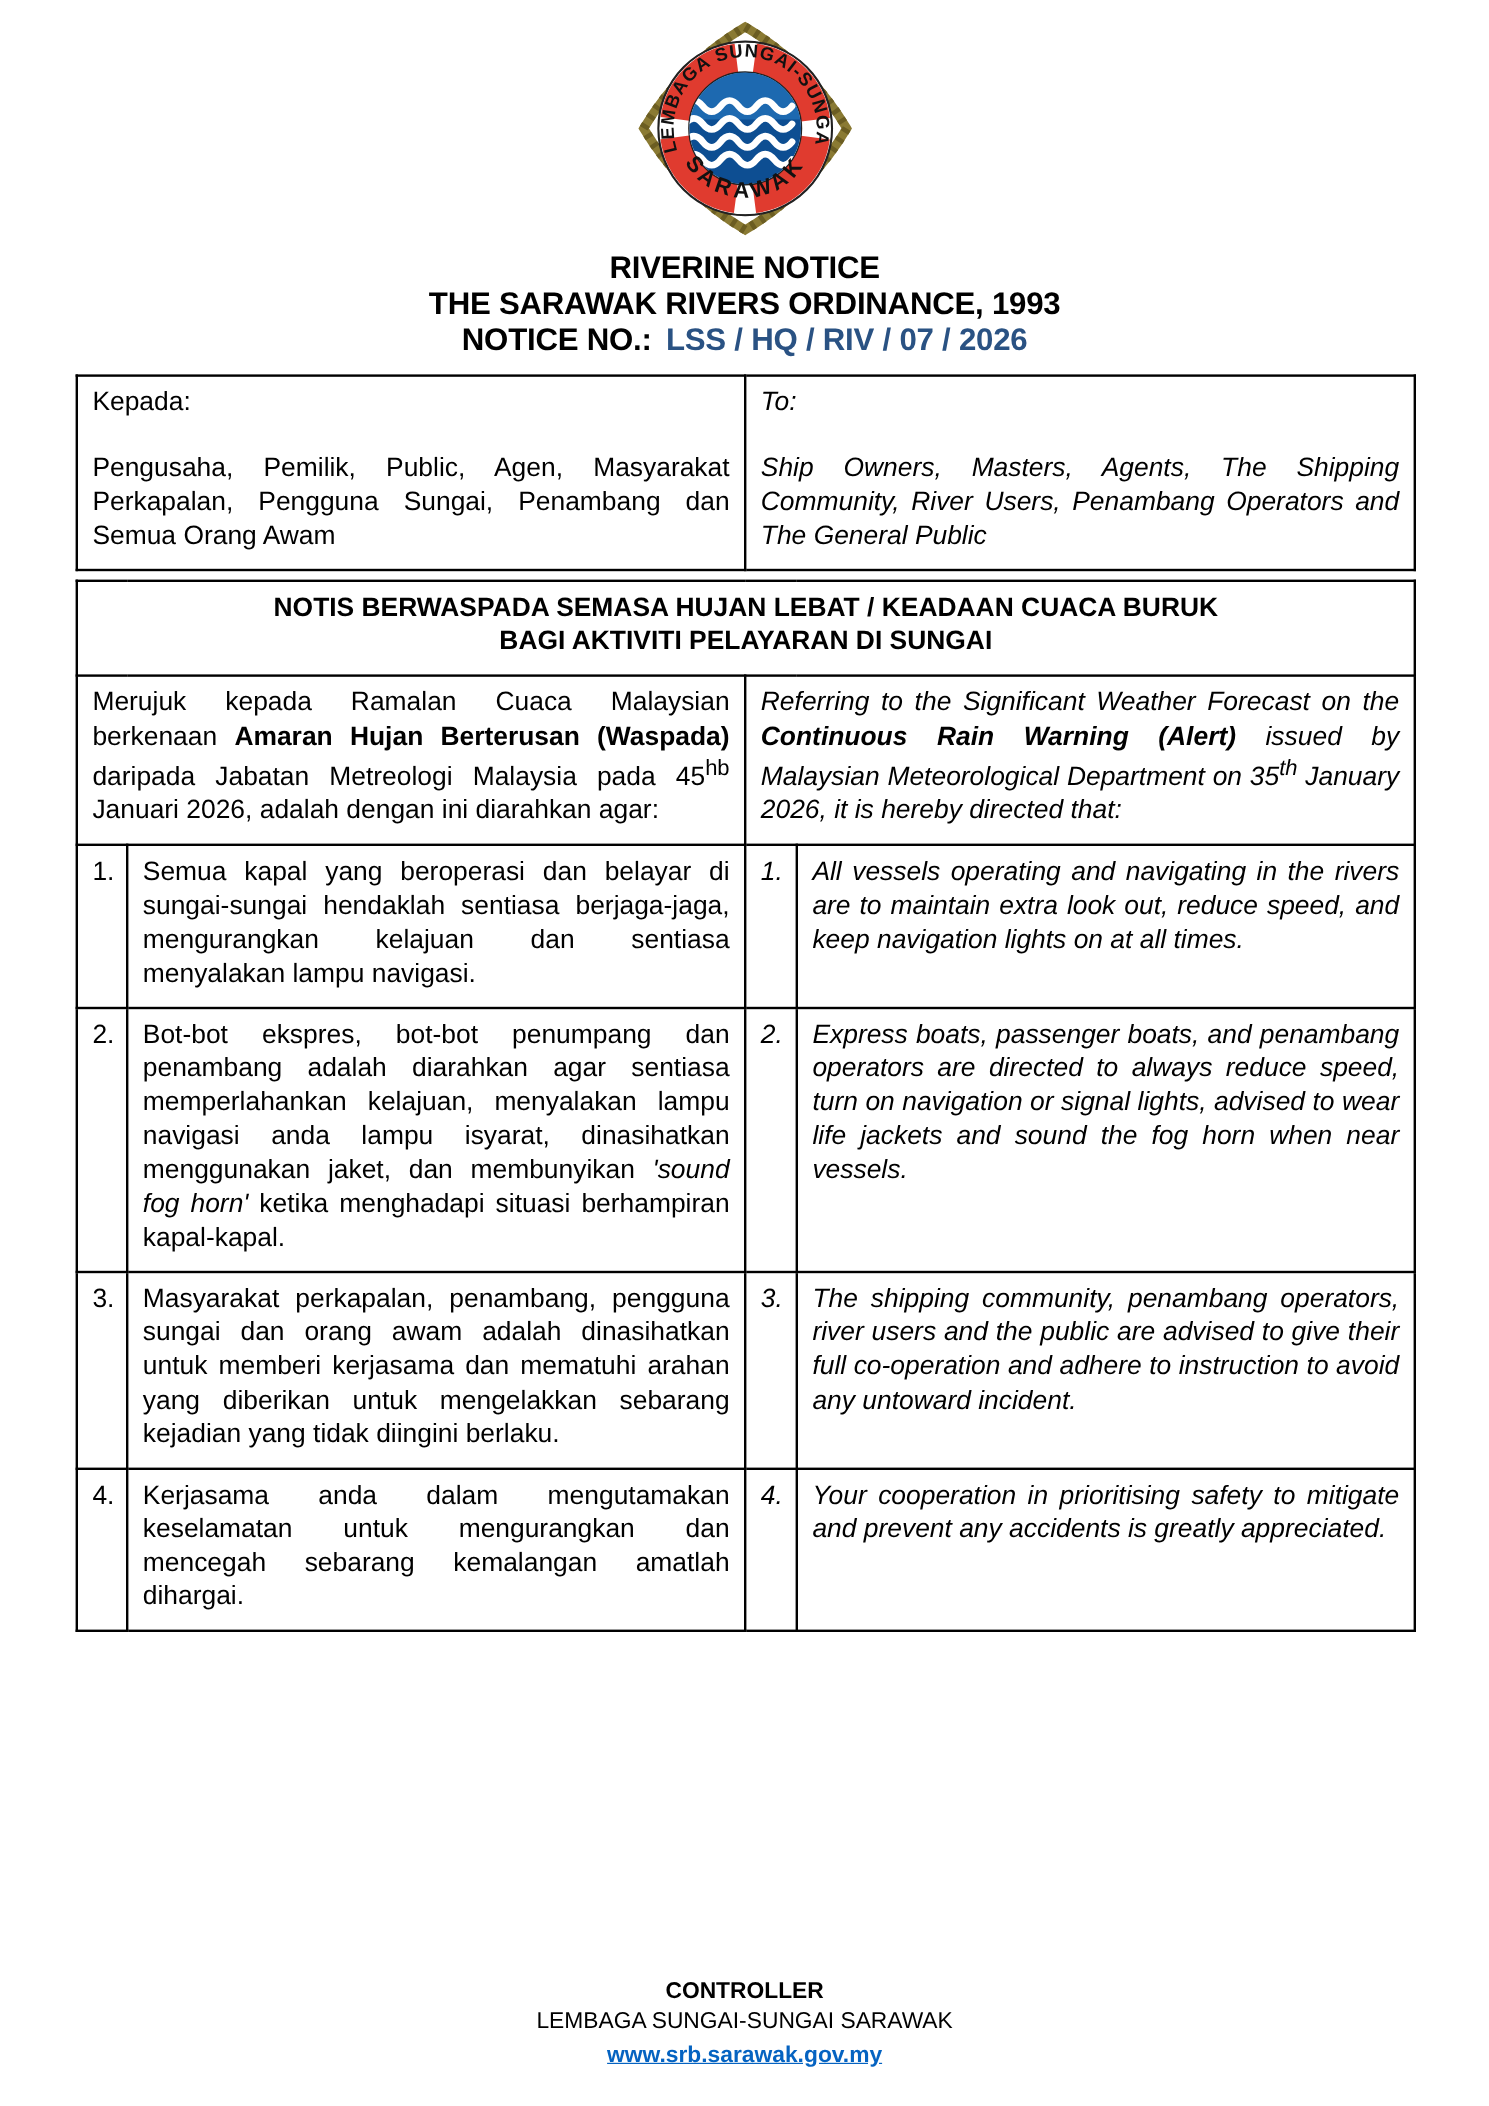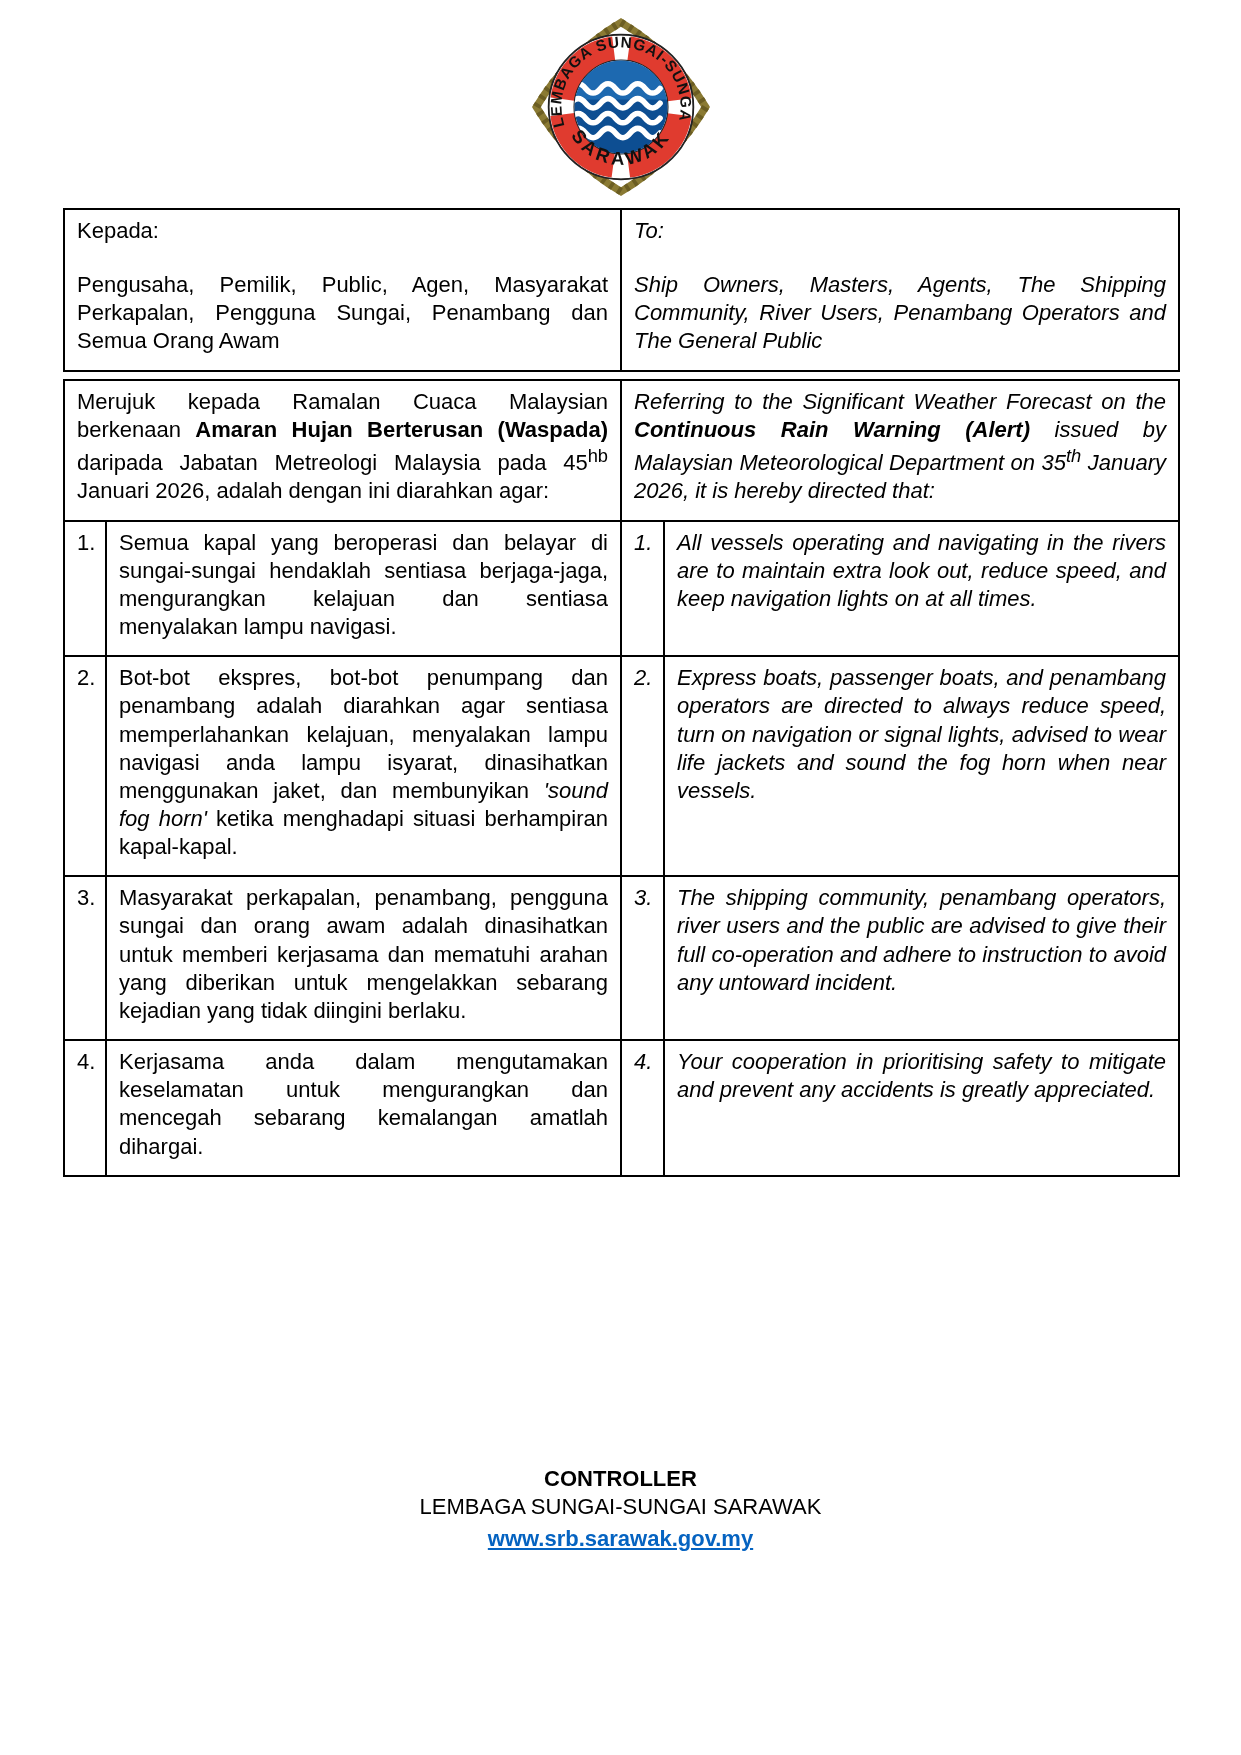--- a/index.html
+++ b/index.html
@@ -27,21 +27,21 @@
   .cell-label{margin-bottom:26px;}
   .just{text-align:justify;}
   .en{font-style:italic;}
   td.banner{
     text-align:center;font-weight:bold;font-size:26px;line-height:1.18;
     padding:5px 10px 7px 10px;
   }
   td.num{padding:7px 4px 6px 9px;}
 
   
-  .footer{margin-top:288px;text-align:center;font-size:22px;line-height:1.3;}
+  .footer{margin-top:288px;text-align:center;font-size:19px;line-height:1.3;}
   .footer .f1{font-weight:bold;}
   .footer .f3{display:inline-block;font-weight:bold;color:var(--hyperlink);text-decoration:underline;margin-top:3px;}
 </style>
 </head>
 <body>
 
 <div class="page">
 
   <div class="logo-wrap">
     <svg width="190" height="186" viewBox="0 0 200 200" role="img">
@@ -80,20 +80,27 @@
       <path id="arcBottom" d="M49.2,135.6 A62,62 0 0 0 150.8,135.6" fill="none"></path>
       <text font-family="Liberation Sans, sans-serif" font-size="16.5" font-weight="bold" fill="#111111" letter-spacing="1">
         <textPath href="#arcTop" startOffset="50%" text-anchor="middle">LEMBAGA SUNGAI-SUNGAI</textPath>
       </text>
       <text font-family="Liberation Sans, sans-serif" font-size="20" font-weight="bold" fill="#111111" letter-spacing="4">
         <textPath href="#arcBottom" startOffset="50%" text-anchor="middle">SARAWAK</textPath>
       </text>
     </svg>
   </div>
 
+  <div class="doc-title">
+    <div>RIVERINE NOTICE</div>
+    <div>THE SARAWAK RIVERS ORDINANCE, 1993</div>
+    <div>
+      <span>NOTICE NO.:</span><span class="notice-no-value">LSS / HQ / RIV / 07 / 2026</span>
+    </div>
+  </div>
 
   <table class="tbl addressee-tbl">
     <colgroup>
         <col style="width:557px">
         <col style="width:558px">
       </colgroup>
     <tbody>
         <tr>
       <td>
         <div class="cell-label">Kepada:</div>
@@ -109,20 +116,26 @@
 
   <table class="tbl main-tbl">
     <colgroup>
         <col style="width:42px">
         <col style="width:515px">
         <col style="width:43px">
         <col style="width:515px">
       </colgroup>
 
     <tbody>
+        <tr>
+      <td class="banner" colspan="4">
+        <div>NOTIS BERWASPADA SEMASA HUJAN LEBAT / KEADAAN CUACA BURUK</div>
+        <div>BAGI AKTIVITI PELAYARAN DI SUNGAI</div>
+      </td>
+    </tr>
 
     <tr>
       <td colspan="2" class="just"><span>Merujuk kepada Ramalan Cuaca Malaysian berkenaan </span><b>Amaran Hujan Berterusan (Waspada)</b><span> daripada Jabatan Metreologi Malaysia pada 45</span><sup>hb</sup><span> Januari 2026, adalah dengan ini diarahkan agar:</span></td>
       <td colspan="2" class="en just"><span>Referring to the Significant Weather Forecast on the </span><b>Continuous Rain Warning (Alert)</b><span> issued by Malaysian Meteorological Department on 35</span><sup>th</sup><span> January 2026, it is hereby directed that:</span></td>
     </tr>
 
     <tr>
       <td class="num">1.</td>
       <td class="just">Semua kapal yang beroperasi dan belayar di sungai-sungai hendaklah sentiasa berjaga-jaga, mengurangkan kelajuan dan sentiasa menyalakan lampu navigasi.</td>
       <td class="num en">1.</td>

